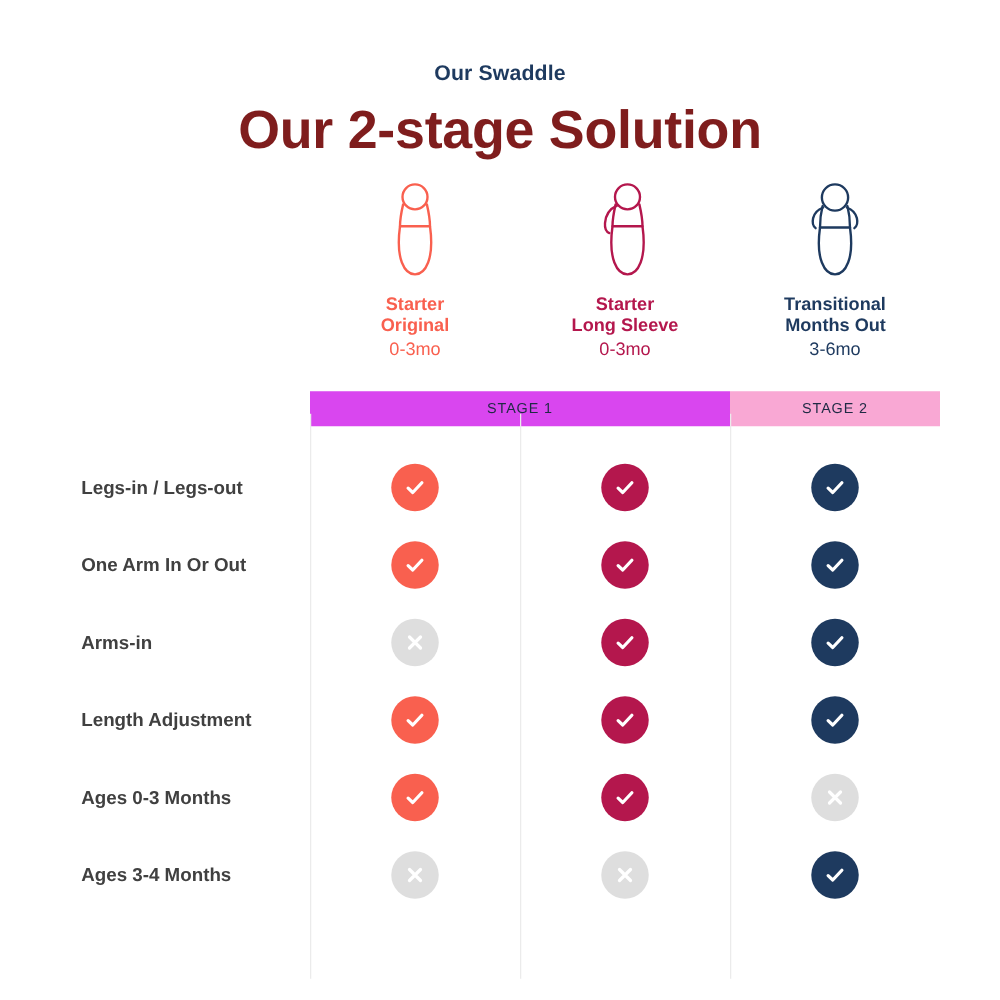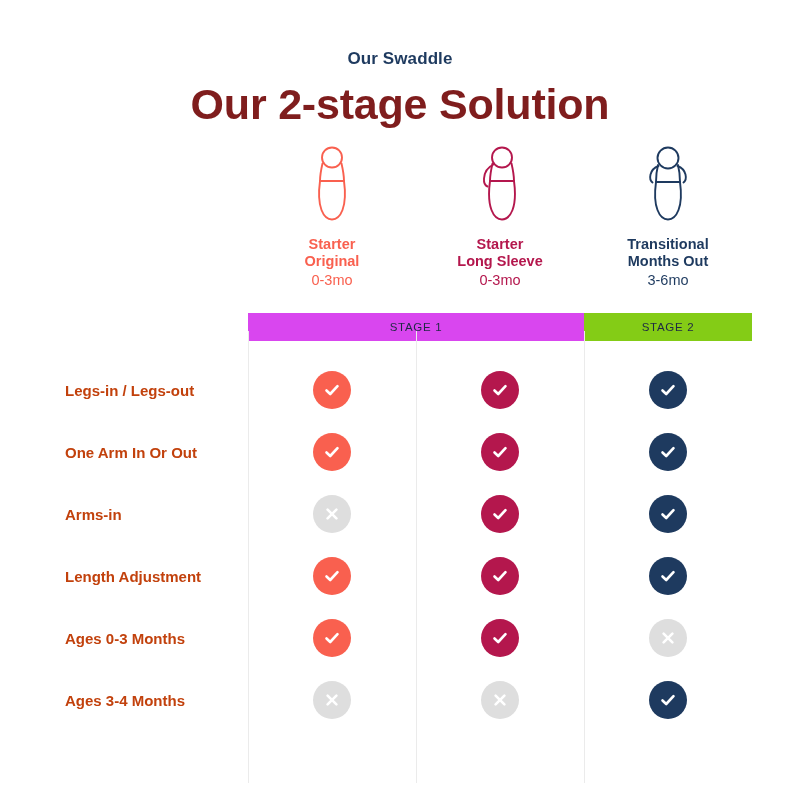--- a/index.html
+++ b/index.html
@@ -75,21 +75,21 @@
   }
   .product-age {
     margin-top: 2px;
     font-size: 14.5px;
     font-weight: normal;
     line-height: 17px;
     text-align: center;
   }
   .c-coral   { color: #f9604f; }
   .c-magenta { color: #b4174d; }
-  .c-navy    { color: #1e3a5f; }
+  .c-navy    { color: #1e3a5f; text-align: right; }
 
   
   .table {
     position: absolute;
     top: 313px;
     left: 248px;
     width: 504px;
     height: 452px;
   }
   .stage-row {
@@ -104,21 +104,21 @@
     font-weight: normal;
     letter-spacing: .7px;
     color: #1f2a44;
   }
   .stage-1 {
     flex: 0 0 336px;
     background: #d946ef;
   }
   .stage-2 {
     flex: 0 0 168px;
-    background: #84cc16;
+    background: #f9a8d4;
   }
 
   .grid-body {
     position: relative;
     height: 424px;
   }
   .vline {
     position: absolute;
     top: -28px;
     width: 1px;
@@ -151,21 +151,21 @@
     height: 452px;
   }
   .row-label-body { padding-top: 28px; }
   .row-label {
     height: 62px;
     display: flex;
     align-items: center;
     padding-left: 65px;
     font-size: 15px;
     font-weight: bold;
-    color: #c2410c;
+    color: #404040;
     box-sizing: border-box;
   }
   .row-label.r-first { margin-top: 18px; }
 
   
   .badge {
     width: 38px;
     height: 38px;
     border-radius: 50%;
     display: flex;

